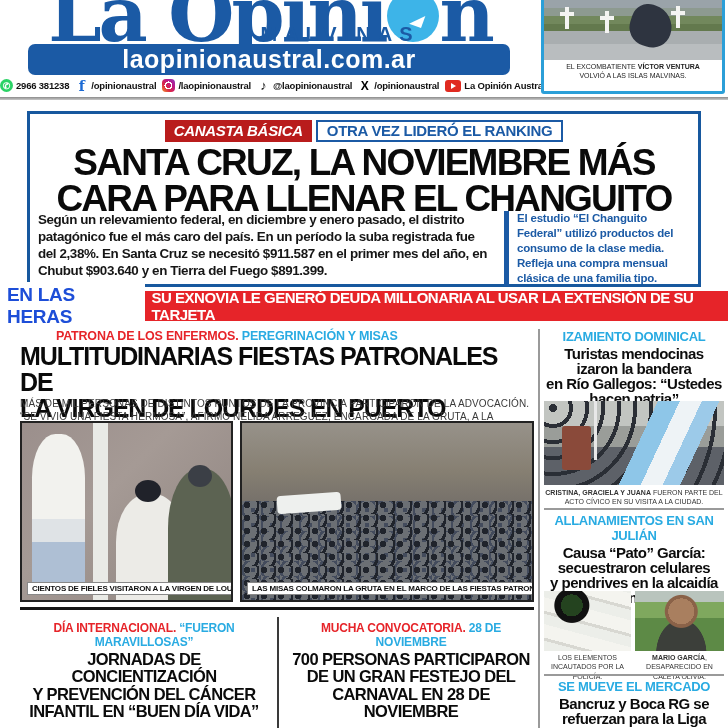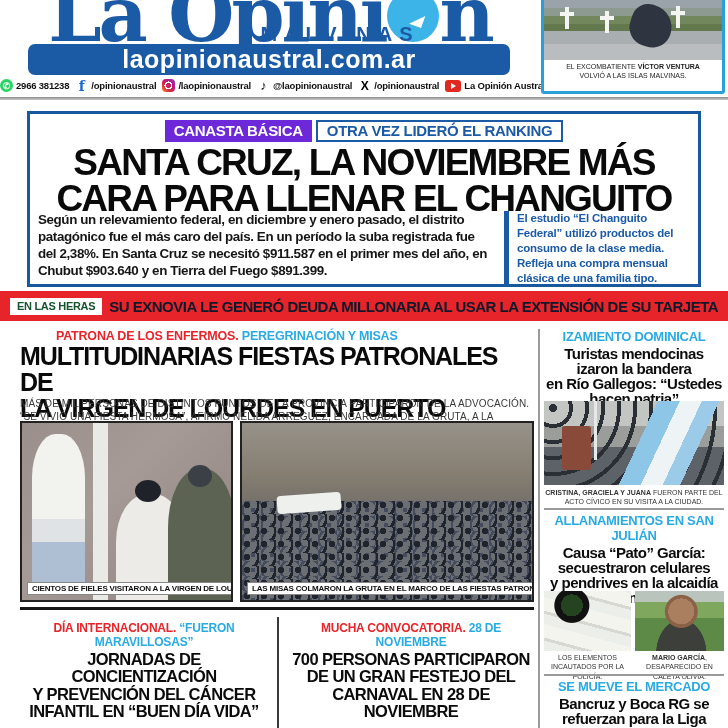--- a/index.html
+++ b/index.html
@@ -56,37 +56,37 @@
       border-radius:40% 55% 45% 45%;transform:rotate(18deg);}
   .top-cap{padding:2px 2px 0 2px;text-align:center;font-size:7px;line-height:1.35;color:#222;
       font-weight:normal;}
   .top-cap b{font-weight:bold;}
 
   
   .lead-box{position:absolute;left:27px;top:111px;width:674px;height:176px;background:#fff;
       border:3px solid #17589e;box-sizing:border-box;}
   .badges{margin-top:6px;display:flex;justify-content:center;align-items:stretch;
       font-weight:bold;font-size:15px;letter-spacing:-0.3px;}
-  .badge-blue{background:#6d28d9;color:#fff;padding:2px 9px 3px;}
+  .badge-blue{background:#b91c1c;color:#fff;padding:2px 9px 3px;font-style:italic;}
   .badge-outline{background:#fff;color:#1b5aa5;border:2px solid #1b5aa5;padding:0 9px 1px;margin-left:4px;}
   .lead-hl{margin-top:3px;text-align:center;font-weight:bold;font-size:37px;line-height:0.97;
       letter-spacing:-1.8px;color:#0a0a0a;}
   .lead-cols{position:absolute;left:8px;right:9px;top:97px;display:flex;}
   .lead-body{width:456px;font-size:13.4px;font-weight:bold;line-height:1.27;
       letter-spacing:-0.4px;color:#161616;}
   .hl-box{margin-left:10px;flex:1;border-left:5px solid #1b5aa5;padding-left:8px;
       color:#1b5aa5;font-weight:bold;font-size:11.5px;line-height:1.3;letter-spacing:-0.2px;
       align-self:flex-start;}
 
   
   .alert{position:absolute;left:0;top:291px;width:728px;height:30px;background:#e62429;
       display:flex;align-items:center;justify-content:center;gap:7px;}
-  .alert-tag{background:#fff;color:#14532d;font-weight:bold;font-size:11px;padding:2px 7px 3px;
+  .alert-tag{background:#fff;color:#1d4ed8;font-weight:bold;font-size:19px;padding:2px 7px 3px;
       letter-spacing:-0.3px;}
-  .alert-hl{color:#0f172a;font-weight:bold;font-size:15px;letter-spacing:-0.5px;}
+  .alert-hl{color:#ffffff;font-weight:bold;font-size:15px;letter-spacing:-0.5px;}
 
   
   .kick{font-weight:bold;font-size:12.5px;letter-spacing:-0.2px;}
   .kick .red{color:#e62429;margin-left:36px;}
   .kick .cyan{color:#29abe2;}
   .feat-hl{position:absolute;left:20px;top:343px;width:514px;font-weight:bold;font-size:25px;
       line-height:1.04;letter-spacing:-1.1px;color:#0a0a0a;}
   .feat-deck{position:absolute;left:20px;top:397px;width:512px;font-size:10px;line-height:1.3;
       color:#3a3a3a;letter-spacing:0.1px;}
   .feat-photos{position:absolute;left:20px;top:421px;width:514px;height:181px;display:flex;gap:7px;}

